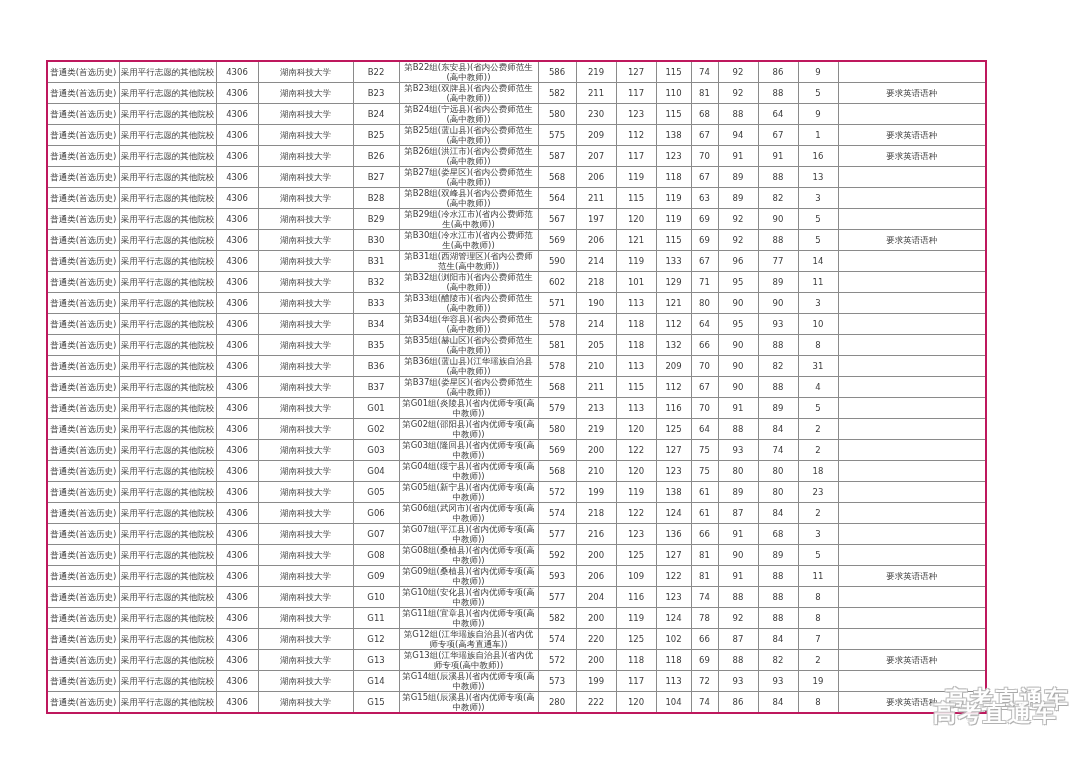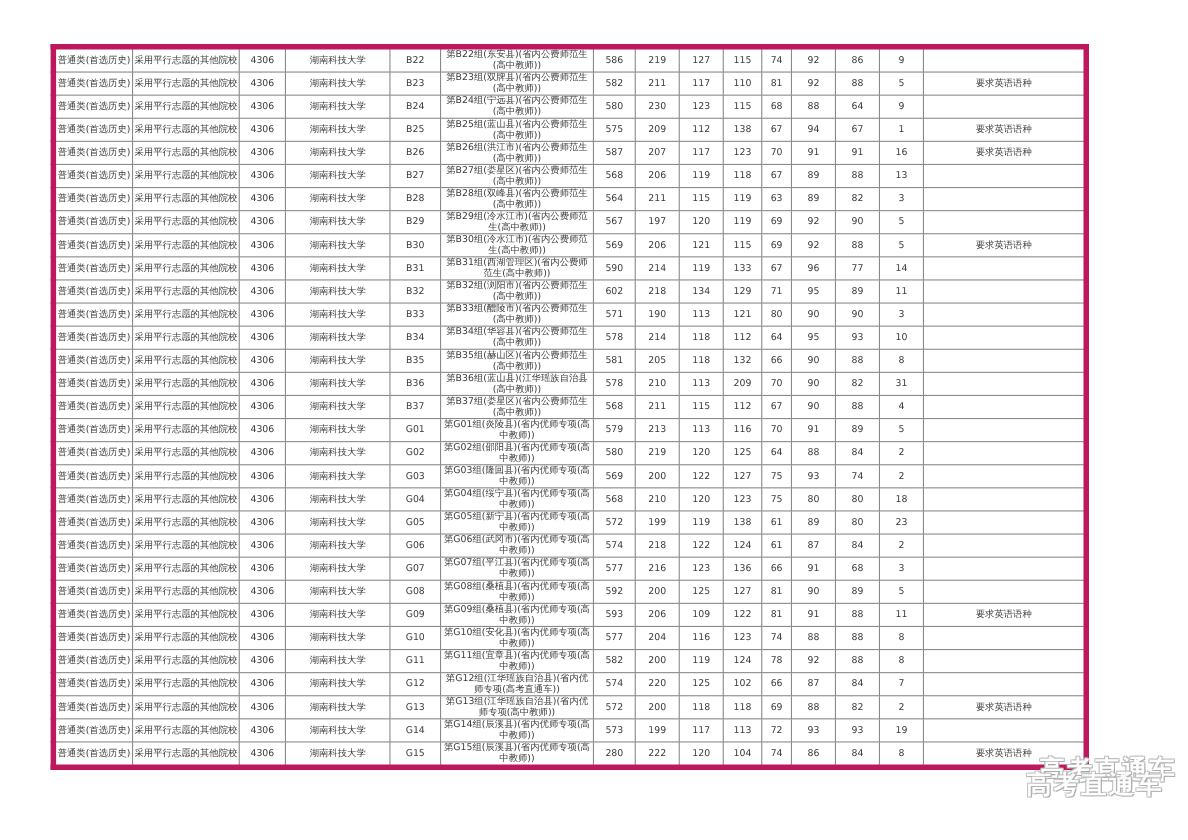--- a/index.html
+++ b/index.html
@@ -11,25 +11,25 @@
   .page {
     position: relative;
     width: 1080px;
     height: 764px;
     background: #ffffff;
     overflow: hidden;
   }
   table.data-table {
     position: absolute;
     left: 46px;
-    top: 40px;
+    top: 60px;
     width: 939px;
     border-collapse: collapse;
     table-layout: fixed;
-    border: 5px solid #be185d;
+    border: 2px solid #be185d;
     padding-left: 32px;
   }
   table.data-table td {
     border: 1px solid #8a8a8a;
     height: 20px;
     padding: 0 1px;
     text-align: center;
     vertical-align: middle;
     font-size: 8.5px;
     line-height: 10px;
@@ -274,21 +274,21 @@
         </tr>
         <tr>
           <td>普通类(首选历史)</td>
           <td>采用平行志愿的其他院校</td>
           <td>4306</td>
           <td>湖南科技大学</td>
           <td>B32</td>
           <td>第B32组(浏阳市)(省内公费师范生(高中教师))</td>
           <td>602</td>
           <td>218</td>
-          <td>134</td>
+          <td>101</td>
           <td>129</td>
           <td>71</td>
           <td>95</td>
           <td>89</td>
           <td>11</td>
           <td></td>
         </tr>
         <tr>
           <td>普通类(首选历史)</td>
           <td>采用平行志愿的其他院校</td>

